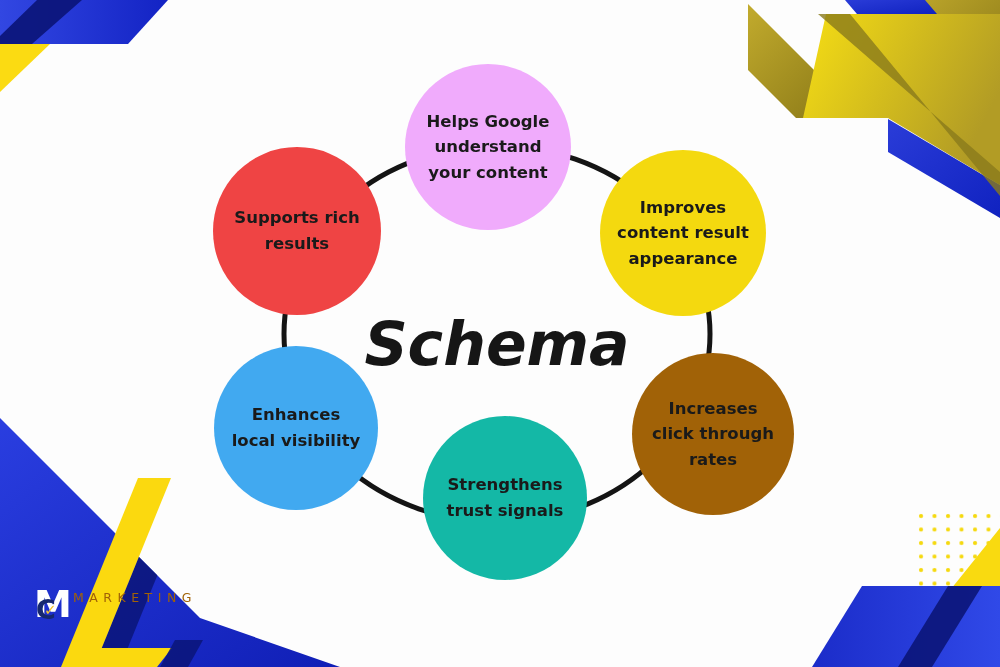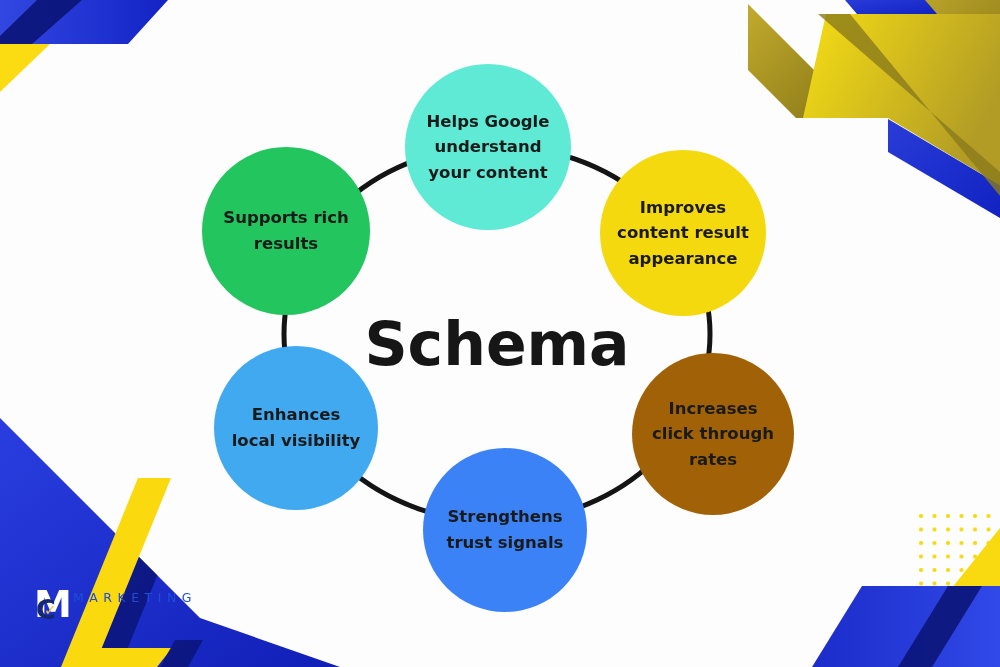--- a/index.html
+++ b/index.html
@@ -5,37 +5,38 @@
   html,body{margin:0;padding:0;background:#e9e9e9;}
   .canvas{
     position:relative;width:1000px;height:667px;background:#FDFDFD;
     overflow:hidden;font-family:"DejaVu Sans","Liberation Sans",sans-serif;
   }
   .deco{position:absolute;inset:0;width:1000px;height:667px;}
   .center-title{
     position:absolute;left:497px;top:344px;transform:translate(-50%,-50%);
     margin:0;font-size:60px;font-weight:bold;letter-spacing:0px;color:#161616;
     white-space:nowrap;
+    font-style:italic;
   }
   .node{
     position:absolute;border-radius:50%;
     display:flex;align-items:center;justify-content:center;
     text-align:center;box-sizing:border-box;padding:0 14px;
   }
   .node .label{
     font-size:16.5px;font-weight:bold;color:#1a1a1a;line-height:1.55;
   }
   .logo{position:absolute;left:34px;top:584px;display:flex;gap:3px;align-items:flex-start;}
   .logo-mark{position:relative;width:36px;height:48px;}
   .logo-mark .m{position:absolute;left:0;top:0;font-size:38px;line-height:40px;font-weight:bold;color:#ffffff;}
   .logo-mark .c{position:absolute;left:2px;top:12px;font-size:27px;line-height:27px;font-weight:bold;color:#16286F;}
   .logo-mark .check{position:absolute;left:10px;top:17px;font-size:15px;font-weight:bold;color:#F2C52E;}
   .logo-text{padding-top:4px;}
   .logo-text .crown{font-size:21px;font-weight:bold;color:#ffffff;letter-spacing:5px;line-height:22px;}
-  .logo-text .marketing{font-size:12.5px;color:#1d4ed8;letter-spacing:5.5px;line-height:14px;margin-top:3px;}
+  .logo-text .marketing{font-size:12.5px;color:#a16207;letter-spacing:5.5px;line-height:14px;margin-top:3px;}
 </style>
 </head>
 <body>
 
 <div class="canvas">
 
   <svg class="deco" viewBox="0 0 1000 667">
     <defs>
       <linearGradient id="gradBlueTL" x1="0" y1="0" x2="1" y2="0">
         <stop offset="0" stop-color="#3247E2"></stop>
@@ -90,36 +91,36 @@
     <polygon points="1000,528 1000,650 902,650" fill="#F9DA10"></polygon>
     <polygon points="862,586 1000,586 1000,667 812,667" fill="url(#gradBlueBR)"></polygon>
     <polygon points="948,586 982,586 932,667 898,667" fill="#0B1578" opacity="0.9"></polygon>
 
     <ellipse cx="497" cy="334" rx="213" ry="188" fill="none" stroke="#141414" stroke-width="5"></ellipse>
   </svg>
 
   <h1 class="center-title">Schema</h1>
 
   <div id="nodes">
-      <div class="node" style="left: 405px; top: 64px; height: 166px; width: 166px; background: #5eead4;">
+      <div class="node" style="left: 405px; top: 64px; height: 166px; width: 166px; background: #f0abfc;">
       <div class="label">Helps Google understand your content</div>
     </div>
       <div class="node" style="left: 600px; top: 150px; height: 166px; width: 166px; background: rgb(244, 217, 15);">
       <div class="label">Improves content result appearance</div>
     </div>
       <div class="node" style="left: 632px; top: 353px; height: 162px; width: 162px; background: #a16207;">
       <div class="label">Increases click through rates</div>
     </div>
-      <div class="node" style="left: 423px; top: 448px; height: 164px; width: 164px; background: #3b82f6;">
+      <div class="node" style="left: 423px; top: 416px; height: 164px; width: 164px; background: #14b8a6;">
       <div class="label">Strengthens trust signals</div>
     </div>
       <div class="node" style="left: 214px; top: 346px; height: 164px; width: 164px; background: rgb(65, 169, 240);">
       <div class="label">Enhances local visibility</div>
     </div>
-      <div class="node" style="left: 202px; top: 147px; height: 168px; width: 168px; background: #22c55e;">
+      <div class="node" style="left: 213px; top: 147px; height: 168px; width: 168px; background: #ef4444;">
       <div class="label">Supports rich results</div>
     </div>
     </div>
 
   <div class="logo">
     <div class="logo-mark">
       <span class="m">M</span>
       <span class="c">C</span>
       <span class="check">✓</span>
     </div>

